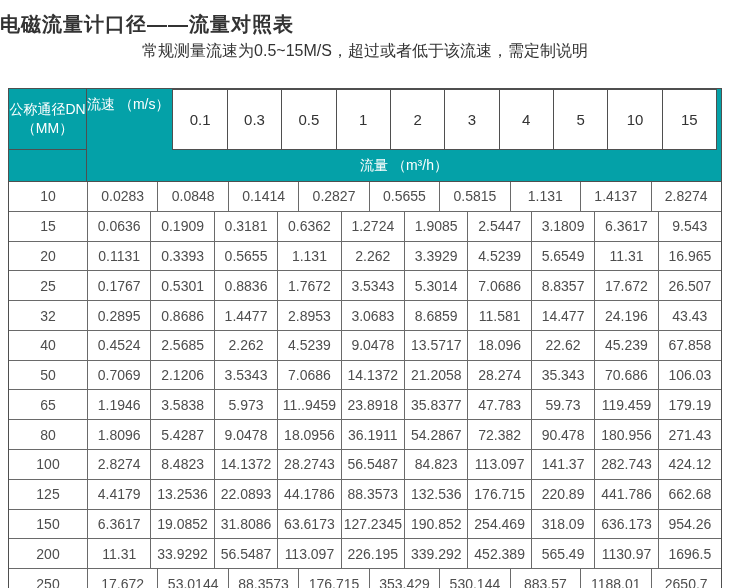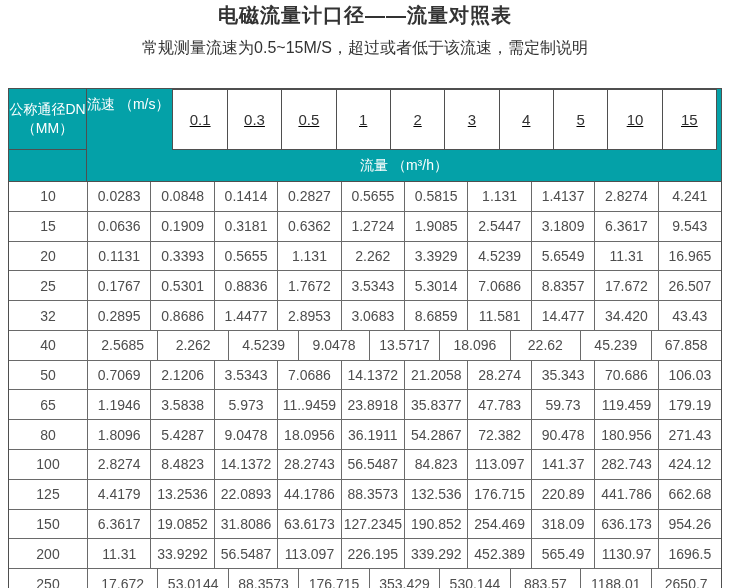--- a/index.html
+++ b/index.html
@@ -5,29 +5,29 @@
   * { margin:0; padding:0; box-sizing:border-box; }
   body { background:#ffffff; }
   .page {
     position:relative;
     width:730px; height:588px;
     background:#fff;
     overflow:hidden;
     font-family:"Liberation Sans","DejaVu Sans",sans-serif;
   }
   .title {
-    padding-top:2px;
-    text-align:center;
+    padding-top:11px;
+    text-align:left;
     font-size:20px;
     font-weight:bold;
     letter-spacing:1px;
     color:#333333;
   }
   .subtitle {
-    margin-top:9px;
+    margin-top:3px;
     text-align:center;
     font-size:16px;
     color:#333333;
   }
   .tbl {
     position:absolute;
     left:8px; top:88px;
     width:714px;
     border:1px solid #4f4f4f;
     border-bottom:none;
@@ -44,21 +44,21 @@
     align-items:center; justify-content:center;
     font-size:14px; line-height:19px;
     text-align:center;
   }
   .hdr-right { flex:1; display:flex; flex-direction:row; background:var(--teal,#04A1A8); }
   .speed-band {
     height:31px;
     display:flex; align-items:center; justify-content:center;
     color:#ffffff; font-size:14px;
   }
-  .speed-vals { flex:1; display:flex; padding:0 4px 0 3px;text-decoration:underline; }
+  .speed-vals { flex:1; display:flex; padding:0 4px 0 3px; }
   .speed-cell {
     flex:1;
     background:#ffffff;
     border:1px solid #4f4f4f;
     margin-left:-1px;
     display:flex; align-items:center; justify-content:center;
     font-size:15px; color:#333333;
   }
   .speed-cell:first-child { margin-left:0; }
   .flow-band {
@@ -125,21 +125,20 @@
           <div class="tcell dn">10</div>
           <div class="tcell">0.0283</div>
           <div class="tcell">0.0848</div>
           <div class="tcell">0.1414</div>
           <div class="tcell">0.2827</div>
           <div class="tcell">0.5655</div>
           <div class="tcell">0.5815</div>
           <div class="tcell">1.131</div>
           <div class="tcell">1.4137</div>
           <div class="tcell">2.8274</div>
-          <div class="tcell">4.241</div>
         </div>
         <div class="trow">
           <div class="tcell dn">15</div>
           <div class="tcell">0.0636</div>
           <div class="tcell">0.1909</div>
           <div class="tcell">0.3181</div>
           <div class="tcell">0.6362</div>
           <div class="tcell">1.2724</div>
           <div class="tcell">1.9085</div>
           <div class="tcell">2.5447</div>
@@ -176,25 +175,26 @@
         <div class="trow">
           <div class="tcell dn">32</div>
           <div class="tcell">0.2895</div>
           <div class="tcell">0.8686</div>
           <div class="tcell">1.4477</div>
           <div class="tcell">2.8953</div>
           <div class="tcell">3.0683</div>
           <div class="tcell">8.6859</div>
           <div class="tcell">11.581</div>
           <div class="tcell">14.477</div>
-          <div class="tcell">34.420</div>
+          <div class="tcell">24.196</div>
           <div class="tcell">43.43</div>
         </div>
         <div class="trow">
           <div class="tcell dn">40</div>
+          <div class="tcell">0.4524</div>
           <div class="tcell">2.5685</div>
           <div class="tcell">2.262</div>
           <div class="tcell">4.5239</div>
           <div class="tcell">9.0478</div>
           <div class="tcell">13.5717</div>
           <div class="tcell">18.096</div>
           <div class="tcell">22.62</div>
           <div class="tcell">45.239</div>
           <div class="tcell">67.858</div>
         </div>

